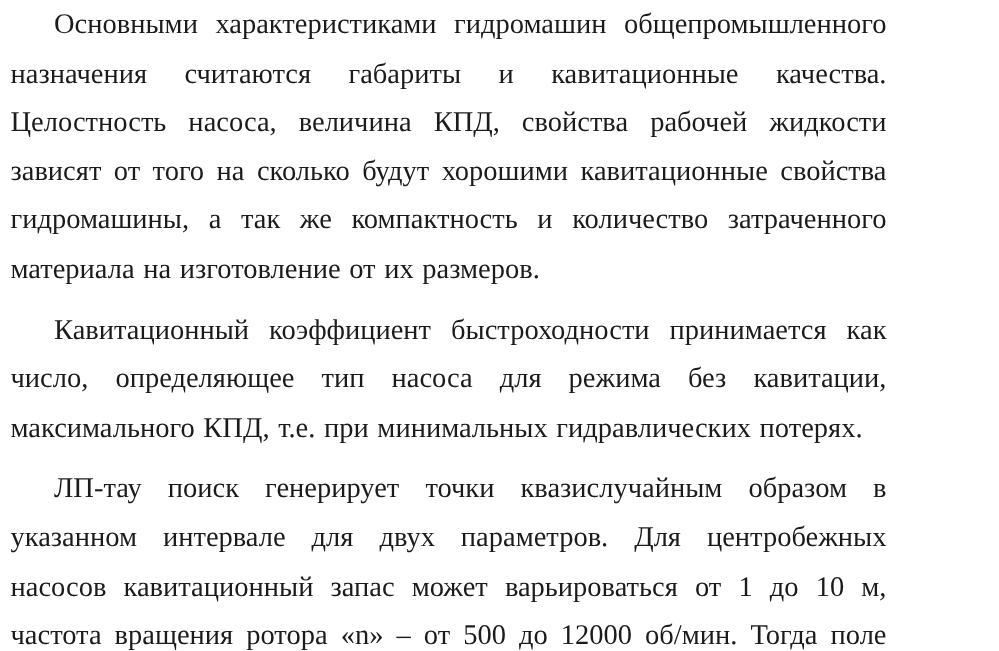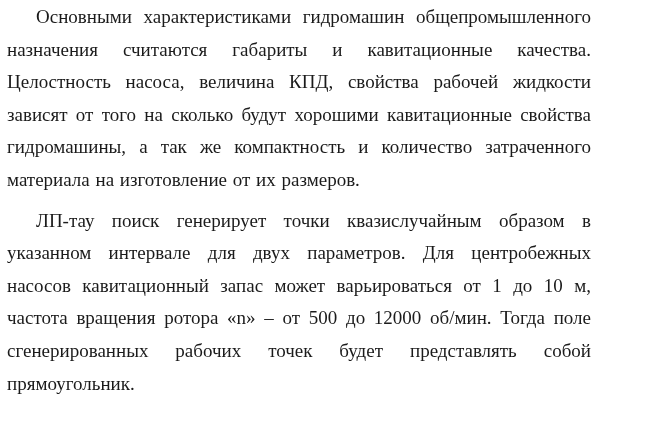--- a/index.html
+++ b/index.html
@@ -31,14 +31,15 @@
   }
   .para:last-child {
     margin-bottom: 0;
   }
 </style>
 </head>
 <body>
 
 <div class="page">
   <p class="para">Основными характеристиками гидромашин общепромышленного назначения считаются габариты и кавитационные качества. Целостность насоса, величина КПД, свойства рабочей жидкости зависят от того на сколько будут хорошими кавитационные свойства гидромашины, а так же компактность и количество затраченного материала на изготовление от их размеров.</p>
+  <p class="para">Кавитационный коэффициент быстроходности принимается как число, определяющее тип насоса для режима без кавитации, максимального КПД, т.е. при минимальных гидравлических потерях.</p>
   <p class="para">ЛП-тау поиск генерирует точки квазислучайным образом в указанном интервале для двух параметров. Для центробежных насосов кавитационный запас может варьироваться от 1 до 10 м, частота вращения ротора «n» – от 500 до 12000 об/мин. Тогда поле сгенерированных рабочих точек будет представлять собой прямоугольник.</p>
 </div>
 
 </body></html>

